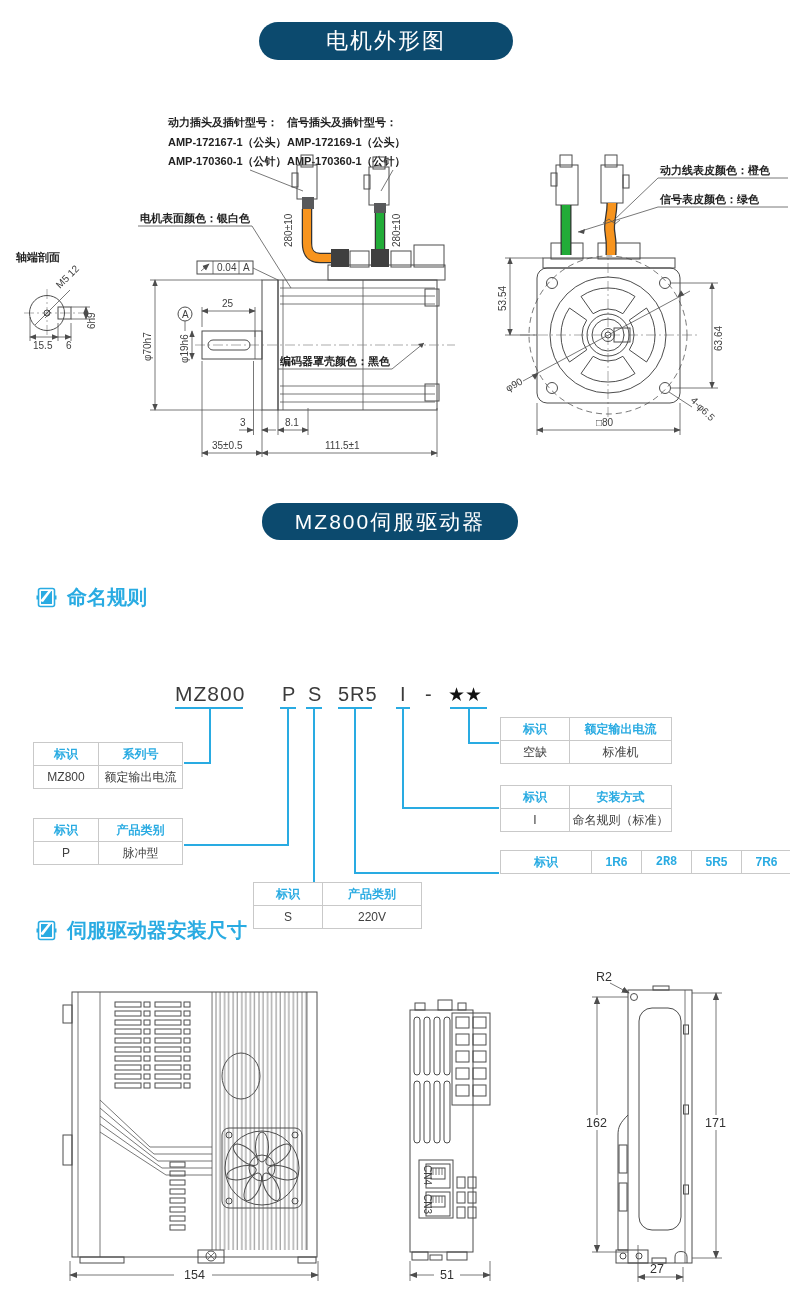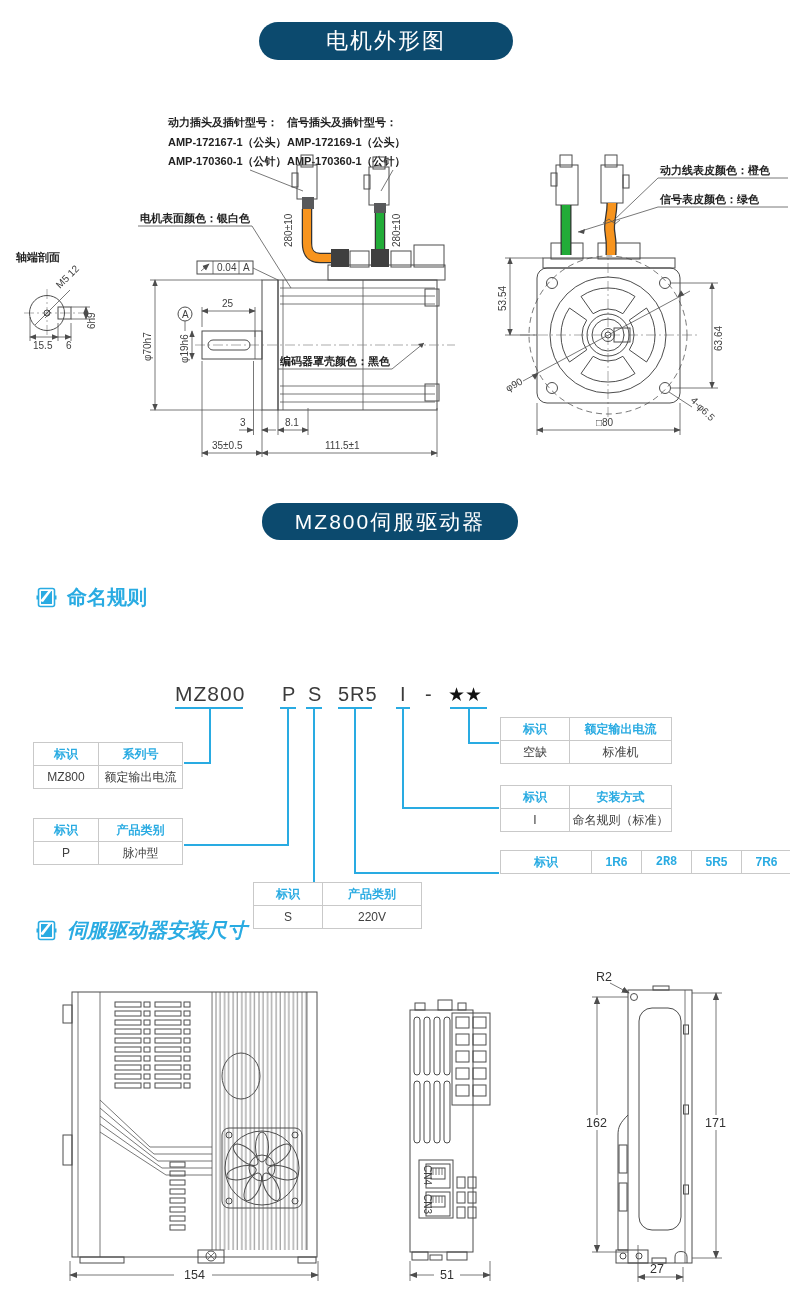--- a/index.html
+++ b/index.html
@@ -324,21 +324,21 @@
             <th style="width:86px;">标识</th>
           <th style="width:45px;">1R6</th>
           <th style="width:45px;font-family:Liberation Mono, monospace;">2R8</th>
           <th style="width:45px;">5R5</th>
           <th style="width:45px;">7R6</th>
           </tr>
     </tbody>
       </table>
   </div>
 
-  <div class="sec-head" style="left:36px;top:917px;font-style:italic;">
+  <div class="sec-head" style="left:36px;top:917px;">
     <svg width="21" height="21" viewBox="0 0 21 21">
       <rect x="2.5" y="1.5" width="16" height="18" rx="2" fill="#fff" stroke="#29ABE2" stroke-width="1.6"></rect>
       <rect x="5" y="4" width="11" height="13" fill="#29ABE2"></rect>
       <path d="M4,14 L13,3 L16,3 L7,15 Z" fill="#fff"></path>
       <rect x="0.5" y="8.5" width="2.5" height="4" fill="#29ABE2"></rect>
       <rect x="18" y="8.5" width="2.5" height="4" fill="#29ABE2"></rect>
     </svg>
     <span>伺服驱动器安装尺寸</span>
   </div>
 

